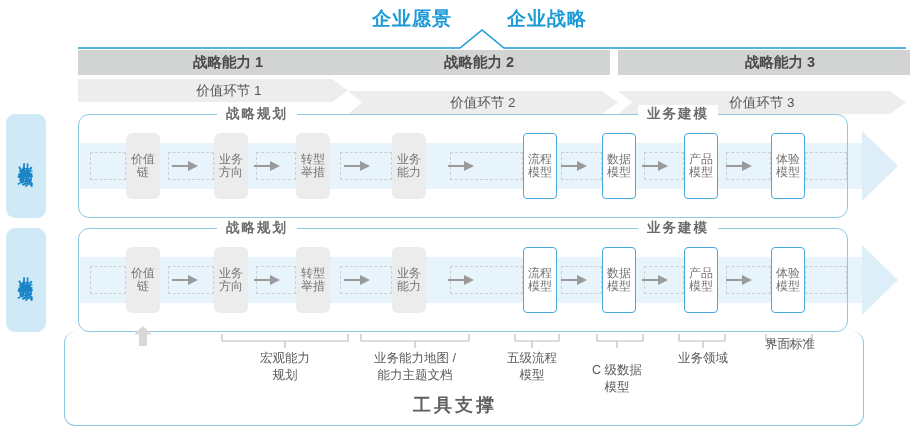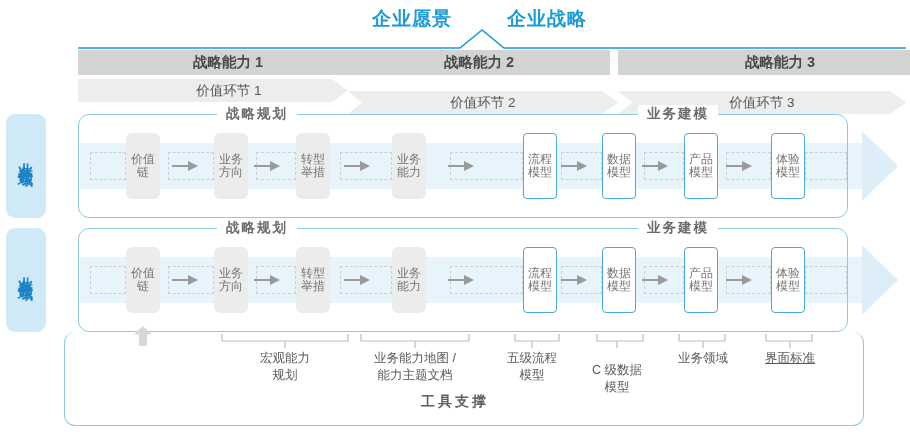--- a/index.html
+++ b/index.html
@@ -113,21 +113,21 @@
     color: #5a5a5a; text-align: center; white-space: pre-line;
   }
 
   
   #tool-box {
     position: absolute; left: 64px; top: 332px; width: 800px; height: 94px;
     border: 1.3px solid #8ec9e4; border-radius: 11px; border-top: none;
   }
   #tool-title {
     position: absolute; left: 0; right: 0; top: 393px;
-    text-align: center; font-size: 14px; font-weight: bold;
+    text-align: center; font-size: 18px; font-weight: bold;
     color: #5f5f5f; letter-spacing: 3px;
   }
   #tool-first {
     position: absolute; left: 92px; top: 340px; width: 105px; height: 48px;
     border: 1.3px solid #9bd0ea; border-radius: 8px; background: #fff;
     display: flex; align-items: center; justify-content: center;
     font-size: 12.5px; line-height: 1.3; color: #5a5a5a; text-align: center;
     white-space: pre-line;
   }
   .up-arrow {
@@ -301,20 +301,20 @@
 模型</div>
       <svg class="bracket" width="48" height="14" viewBox="0 0 48 14" style="left: 678px; top: 334px;">
         <path d="M1,0 L1,7 L47,7 L47,0" fill="none" stroke="#bdbdbd" stroke-width="1.2"></path>
         <line x1="25" y1="7" x2="25" y2="14" stroke="#bdbdbd" stroke-width="1.2"></line>
       </svg>
       <div class="blabel" style="left: 633px; width: 140px; top: 350px;">业务领域</div>
       <svg class="bracket" width="48" height="14" viewBox="0 0 48 14" style="left: 765px; top: 334px;">
         <path d="M1,0 L1,7 L47,7 L47,0" fill="none" stroke="#bdbdbd" stroke-width="1.2"></path>
         <line x1="25" y1="7" x2="25" y2="14" stroke="#bdbdbd" stroke-width="1.2"></line>
       </svg>
-      <div class="blabel" style="left: 720px; width: 140px; top: 350px; text-decoration: underline;">界面标准</div>
+      <div class="blabel" style="left: 720px; width: 140px; top: 336px;">界面标准</div>
     </div>
 
   <div id="tool-box"></div>
   <div class="up-arrow" style="left:134px; top:326px;"></div>
   <div id="tool-title">工具支撑</div>
 
 </div>
 
 </body></html>

